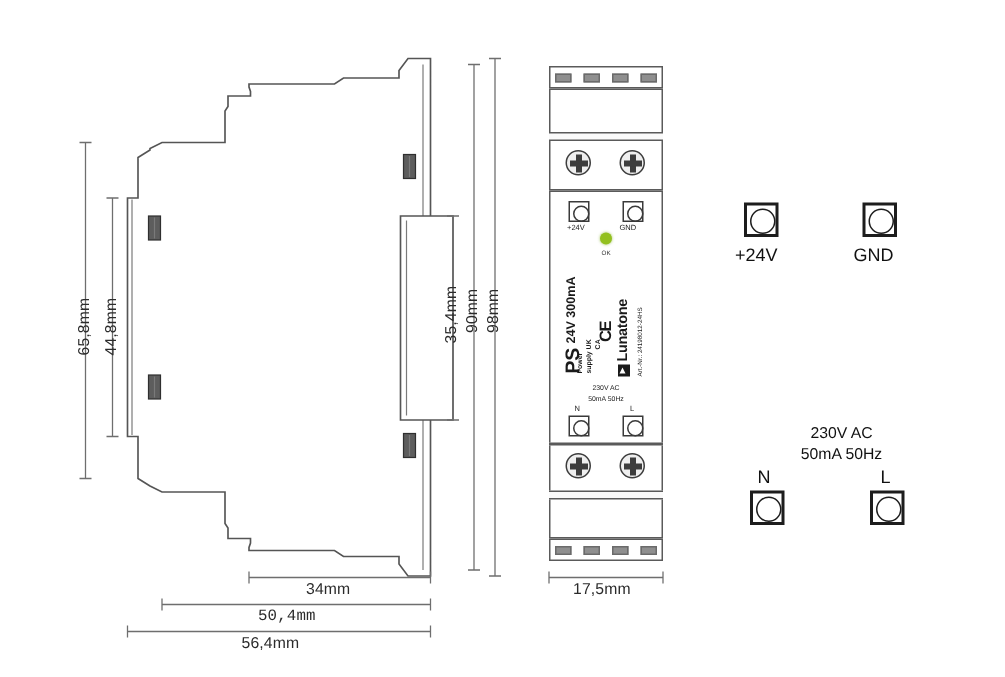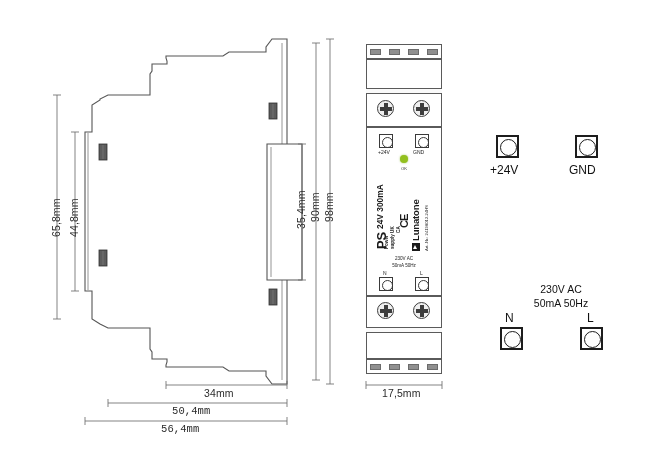--- a/index.html
+++ b/index.html
@@ -231,21 +231,21 @@
   <svg class="abs" style="left:0px; top:375px;" width="340" height="76">
 
     <path class="dimline" d="M 166,6 L 166,14 M 166,10 L 287,10 M 287,6 L 287,14"></path>
 
     <path class="dimline" d="M 108,24 L 108,32 M 108,28 L 287,28 M 287,24 L 287,32"></path>
 
     <path class="dimline" d="M 85,42 L 85,50 M 85,46 L 287,46 M 287,42 L 287,50"></path>
   </svg>
   <div class="dim-label" style="left:204px; top:387px;">34mm</div>
   <div class="dim-label" style="left:172px; top:405px;font-family:Liberation Mono, monospace;">50,4mm</div>
-  <div class="dim-label" style="left:161px; top:423px;font-family:Liberation Mono, monospace;">56,4mm</div>
+  <div class="dim-label" style="left:161px; top:423px;">56,4mm</div>
 
   <div id="front-view">
     <div class="fv-body"></div>
 
     <div class="vent-row" style="top:4px;">
       <div class="vent-slot"></div>
       <div class="vent-slot"></div>
       <div class="vent-slot"></div>
       <div class="vent-slot"></div>
     </div>

